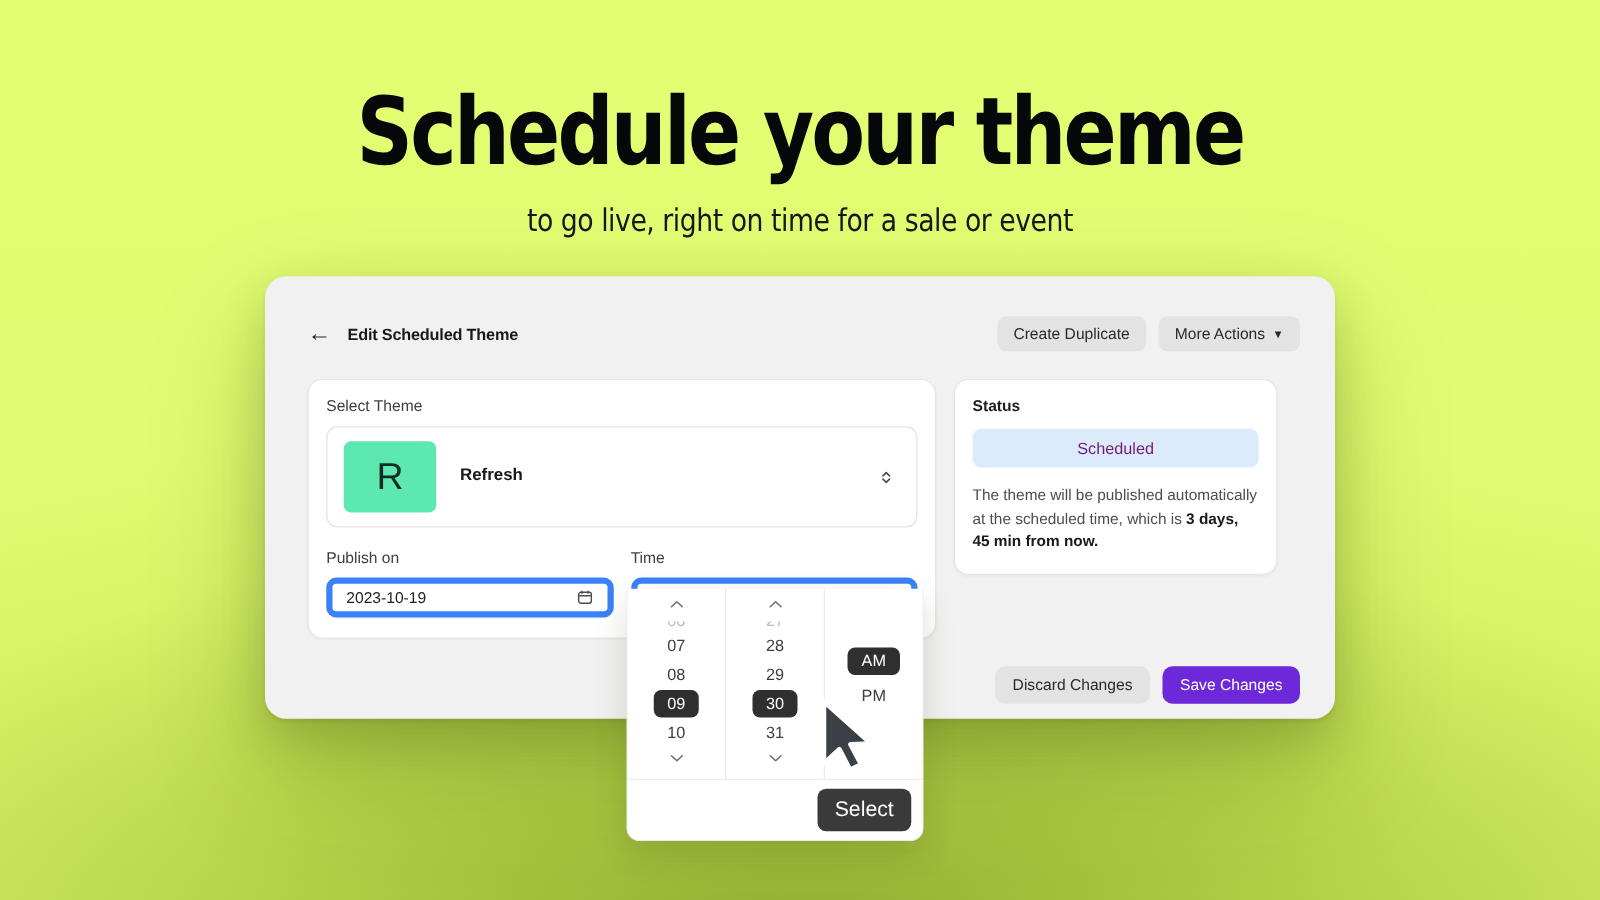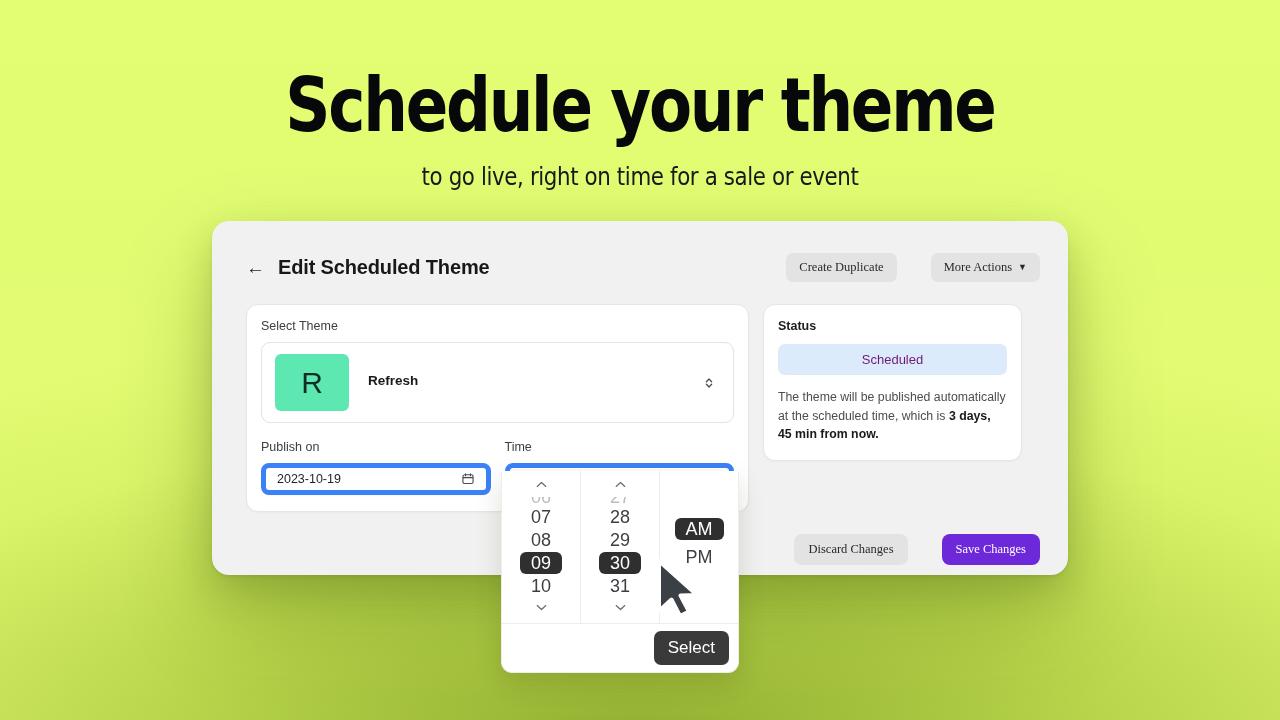--- a/index.html
+++ b/index.html
@@ -73,37 +73,36 @@
     padding: 32px 28px 0 34px;
   }
   .title-wrap { display: flex; align-items: center; gap: 13px; }
   .back-arrow {
     font-size: 19px;
     color: #1d1f21;
     line-height: 1;
     cursor: pointer;
   }
   .page-title {
-    font-size: 20px;
+    font-size: 13px;
     font-weight: 700;
     color: #16181a;
     letter-spacing: -0.15px;
     text-align: center;
   }
 
   .head-actions { display: flex; gap: 10px; }
   .btn {
     border: none;
     border-radius: 7px;
-    font-family: Liberation Serif, serif;
+    font-family: Liberation Sans, sans-serif;
     font-size: 12.5px;
     padding: 7px 13px;
     cursor: pointer;
     white-space: nowrap;
-    margin-left: 24px;
   }
   .btn-subtle { background: #e3e3e3; color: #272a2d; }
   .btn-dark { background: #6d28d9; color: #ffffff; }
   .chev { font-size: 9px; margin-left: 6px; display: inline-block; vertical-align: 1px; }
 
   
   .win-body {
     display: flex;
     gap: 14px;
     padding: 22px 28px 0 34px;
@@ -256,21 +255,21 @@
   .opts {
     display: flex;
     flex-direction: column;
     align-items: center;
     gap: 1px;
     flex: 1;
     justify-content: center;
     width: 100%;
   }
   .opt {
-    font-size: 18px;
+    font-size: 13px;
     color: #3b3e42;
     padding: 3px 11px;
     border-radius: 6px;
     line-height: 16px;
     cursor: pointer;
   }
   .opt.clipped { color: #babcbe; overflow: hidden; height: 8px; padding-top: 0; padding-bottom: 0; line-height: 0px; }
   .opt.sel {
     background: #2f2f2f;
     color: #ffffff;

